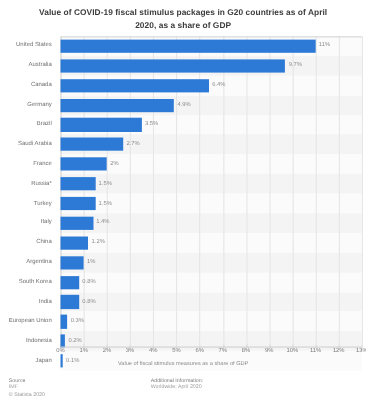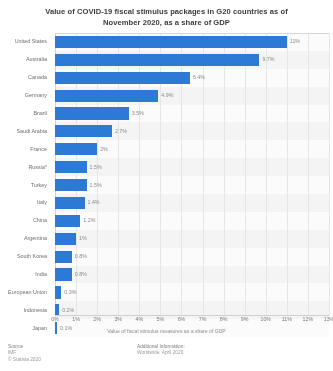--- a/index.html
+++ b/index.html
@@ -184,21 +184,21 @@
   }
   .footer-col-source { position: absolute; left: 8px; top: 0; }
   .footer-col-info { position: absolute; left: 137px; top: 0; }
   .footer-head { color: #7d7d7d; }
 </style>
 </head>
 <body>
 
 <div id="chart-root">
 
-  <div class="chart-title">Value of COVID-19 fiscal stimulus packages in G20 countries as of November 2020, as a share of GDP</div>
+  <div class="chart-title">Value of COVID-19 fiscal stimulus packages in G20 countries as of April 2020, as a share of GDP</div>
 
   <div class="plot-wrap">
     <div class="grid" id="grid">
         <div class="gridline zero" style="left: 0%;"></div>
         <div class="gridline" style="left: 7.69231%;"></div>
         <div class="gridline" style="left: 15.3846%;"></div>
         <div class="gridline" style="left: 23.0769%;"></div>
         <div class="gridline" style="left: 30.7692%;"></div>
         <div class="gridline" style="left: 38.4615%;"></div>
         <div class="gridline" style="left: 46.1538%;"></div>

